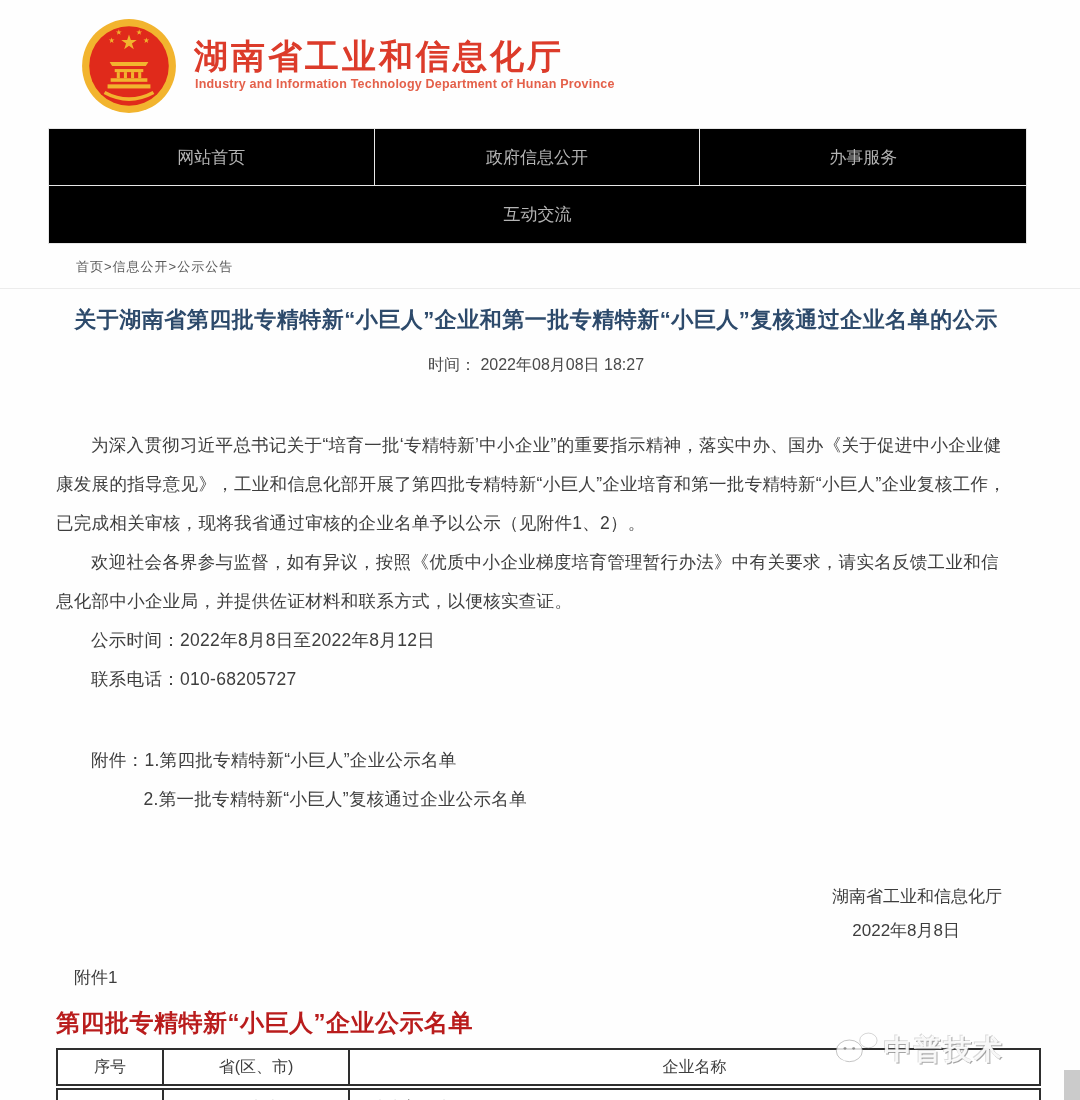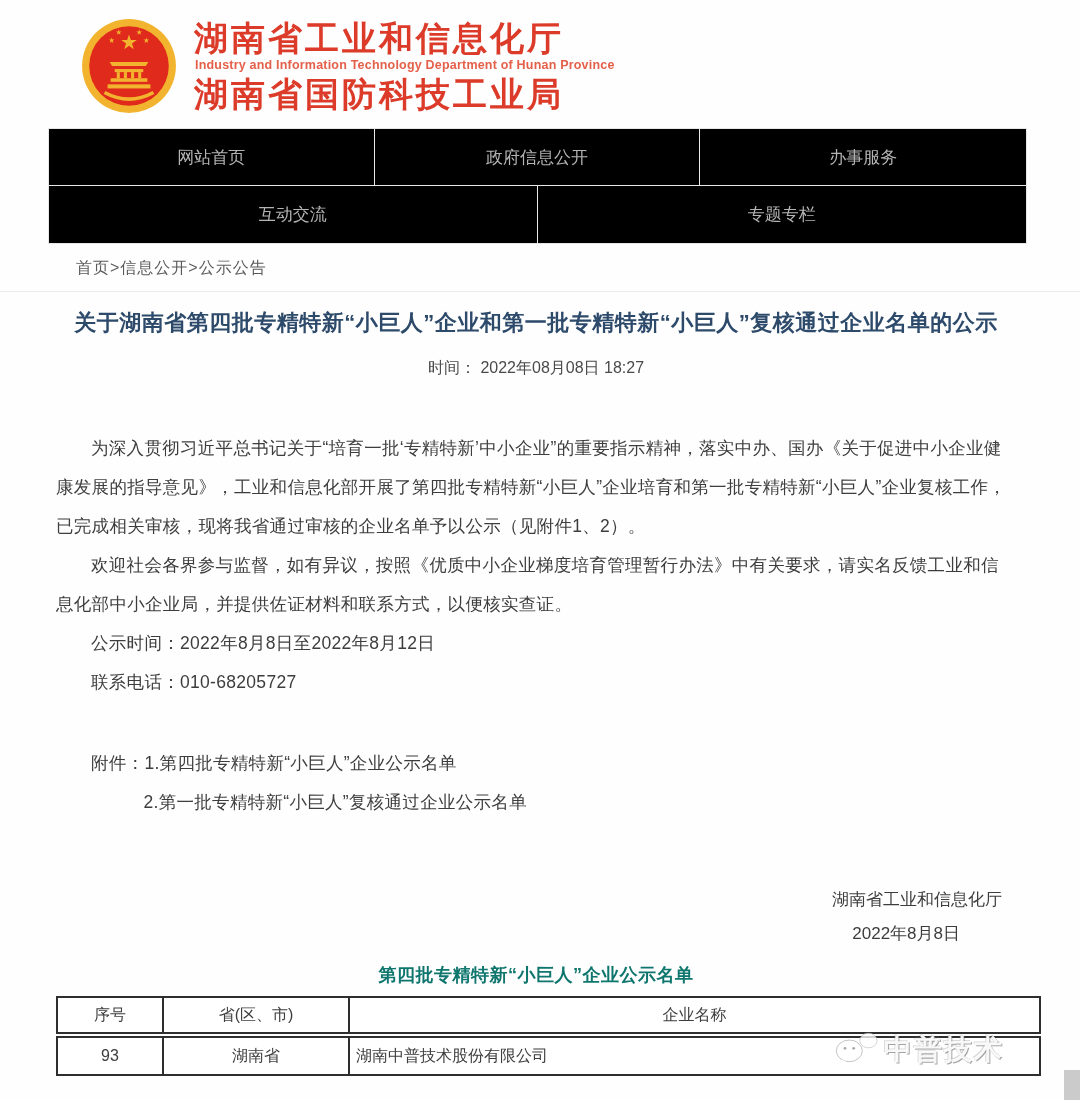--- a/index.html
+++ b/index.html
@@ -52,21 +52,21 @@
     border-right: 1px solid #e9e9e9;
     cursor: pointer;
   }
   .nav-cell:last-child { border-right: none; }
   .nav-row.first .nav-cell { flex: 1 1 33.33%; }
   .nav-row.second .nav-cell { flex: 1 1 50%; }
 
   
   .breadcrumb-bar {
     padding: 14px 0 12px 76px;
-    font-size: 16px;
+    font-size: 13px;
     color: #5a5a5a;
     border-bottom: 1px solid #ececec;
     letter-spacing: 1px;
   }
 
   
   .article { padding: 0 64px 0 56px; }
   .article-title {
     text-align: center;
     font-size: 22px;
@@ -86,24 +86,24 @@
   .attach-line1 { margin-top: 42px; }
   .attach-line2 { text-indent: 5em !important; }
 
   .signature { margin-top: 66px; font-size: 17px; color: #3d3d3d; }
   .sig-org { text-align: right; padding-right: 14px; }
   .sig-date { text-align: right; padding-right: 56px; margin-top: 11px; }
 
   
   .attach1-label { margin: 24px 0 0 18px; font-size: 17px; color: #3d3d3d; }
   .table-title {
-    text-align: center;
-    font-size: 18px;
-    font-weight: bold;
-    color: #0f766e;
+    text-align: left;
+    font-size: 24px;
+    font-weight: bold;
+    color: #b91c1c;
     margin-top: 18px;
     letter-spacing: 0.5px;
   }
   .company-table {
     border-collapse: collapse;
     margin: 9px 0 0 0;
     width: 985px;
     table-layout: fixed;
     background: #fff;
   }
@@ -168,33 +168,31 @@
     <rect x="45" y="56" width="3" height="6" fill="#f2b42e"></rect>
     <rect x="52" y="56" width="3" height="6" fill="#f2b42e"></rect>
     <rect x="59" y="56" width="3" height="6" fill="#f2b42e"></rect>
     <rect x="32" y="62" width="36" height="3.5" fill="#f2b42e"></rect>
     <rect x="29" y="68" width="42" height="4" fill="#f2b42e"></rect>
     <path d="M26,76 Q50,89 74,76" stroke="#f2b42e" stroke-width="3.5" fill="none"></path>
   </svg>
   <div class="org-block">
     <div class="org-cn">湖南省工业和信息化厅</div>
     <div class="org-en">Industry and Information Technology Department of Hunan Province</div>
-    <div class="org-cn">湖南省国防科技工业局</div>
   </div>
 </header>
 
 <nav class="main-nav">
   <div class="nav-row first">
     <div class="nav-cell">网站首页</div>
     <div class="nav-cell">政府信息公开</div>
     <div class="nav-cell">办事服务</div>
   </div>
   <div class="nav-row second">
     <div class="nav-cell">互动交流</div>
-    <div class="nav-cell">专题专栏</div>
   </div>
 </nav>
 
 <div class="breadcrumb-bar">首页&gt;信息公开&gt;公示公告</div>
 
 <main class="article">
   <h1 class="article-title">关于湖南省第四批专精特新“小巨人”企业和第一批专精特新“小巨人”复核通过企业名单的公示</h1>
   <div class="article-time">时间： 2022年08月08日 18:27</div>
 
   <div class="article-body">
@@ -204,20 +202,21 @@
     <p>联系电话：010-68205727</p>
     <p class="attach-line1">附件：1.第四批专精特新“小巨人”企业公示名单</p>
     <p class="attach-line2">2.第一批专精特新“小巨人”复核通过企业公示名单</p>
   </div>
 
   <div class="signature">
     <div class="sig-org">湖南省工业和信息化厅</div>
     <div class="sig-date">2022年8月8日</div>
   </div>
 
+  <div class="attach1-label">附件1</div>
   <div class="table-title">第四批专精特新“小巨人”企业公示名单</div>
 
   <table class="company-table">
     <thead>
       <tr>
         <th class="col-idx">序号</th>
         <th class="col-prov">省(区、市)</th>
         <th>企业名称</th>
       </tr>
     </thead>

